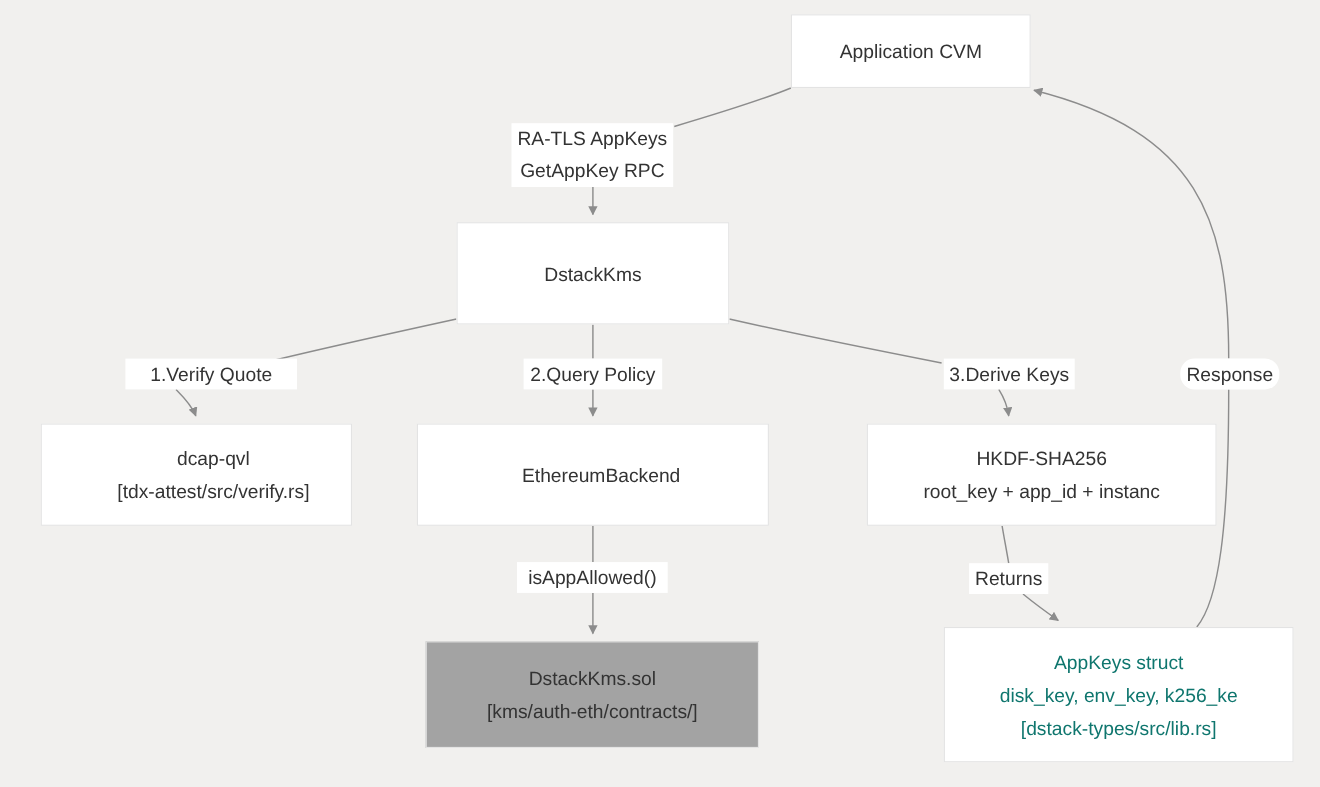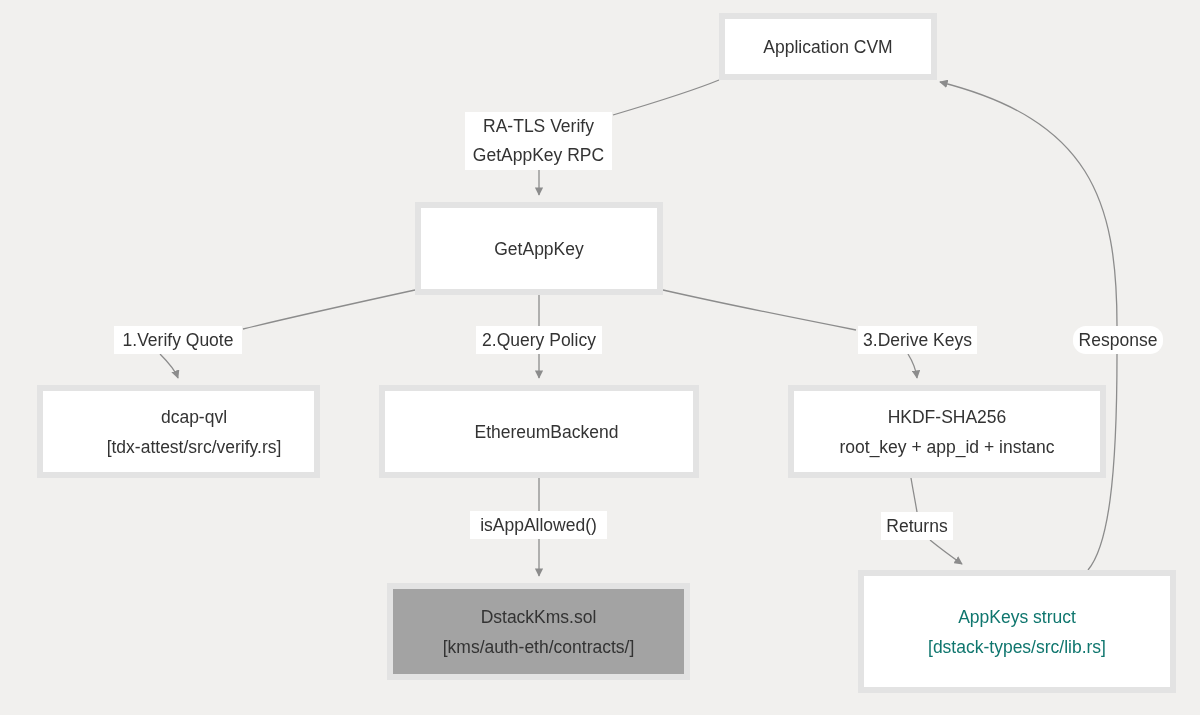--- a/index.html
+++ b/index.html
@@ -19,21 +19,21 @@
     position: absolute;
     left: 0;
     top: 0;
     width: 1200px;
     height: 715px;
     pointer-events: none;
   }
   .node {
     position: absolute;
     background: #ffffff;
-    border: 6px solid #4c1d95;
+    border: 1px solid #4c1d95;
     box-sizing: border-box;
     display: flex;
     flex-direction: column;
     align-items: center;
     justify-content: center;
     color: #333333;
     font-size: 17.5px;
     line-height: 30px;
     text-align: center;
     white-space: nowrap;
@@ -98,21 +98,21 @@
 
       <path d="M 1117,326 C 1117,200 1090,120 940,82" marker-end="url(#arrow)"></path>
     </g>
   </svg>
 
   <div class="node" style="left: 719px; top: 13px; width: 218px; height: 67px; background: rgb(255, 255, 255); border-color: rgb(227, 227, 227); color: rgb(51, 51, 51);">
     <span class="node-line">Application CVM</span>
   </div>
 
   <div class="node" style="left: 415px; top: 202px; width: 248px; height: 93px; background: rgb(255, 255, 255); border-color: rgb(227, 227, 227); color: rgb(51, 51, 51);">
-    <span class="node-line">GetAppKey</span>
+    <span class="node-line">DstackKms</span>
   </div>
 
   <div class="node" style="left: 37px; top: 385px; width: 283px; height: 93px; background: rgb(255, 255, 255); border-color: rgb(227, 227, 227); color: rgb(51, 51, 51); padding-left: 31px;">
     <span class="node-line">dcap-qvl</span>
     <span class="node-line">[tdx-attest/src/verify.rs]</span>
   </div>
 
   <div class="node" style="left: 379px; top: 385px; width: 320px; height: 93px; background: rgb(255, 255, 255); border-color: rgb(227, 227, 227); color: rgb(51, 51, 51); padding-left: 15px;">
     <span class="node-line">EthereumBackend</span>
   </div>
@@ -122,29 +122,30 @@
     <span class="node-line">root_key + app_id + instanc</span>
   </div>
 
   <div class="node" style="left: 387px; top: 583px; width: 303px; height: 97px; background: #a3a3a3; border-color: rgb(227, 227, 227); color: rgb(51, 51, 51);">
     <span class="node-line">DstackKms.sol</span>
     <span class="node-line">[kms/auth-eth/contracts/]</span>
   </div>
 
   <div class="node" style="left: 858px; top: 570px; width: 318px; height: 123px; background: rgb(255, 255, 255); border-color: rgb(227, 227, 227); color: #0f766e;">
     <span class="node-line">AppKeys struct</span>
+    <span class="node-line">disk_key, env_key, k256_ke</span>
     <span class="node-line">[dstack-types/src/lib.rs]</span>
   </div>
 
   <div class="edge-label" style="left: 465px; top: 112px; width: 147px; height: 58px; background: rgb(255, 255, 255); color: rgb(51, 51, 51);">
-    <span class="lbl-line">RA-TLS Verify</span>
+    <span class="lbl-line">RA-TLS AppKeys</span>
     <span class="lbl-line">GetAppKey RPC</span>
   </div>
 
-  <div class="edge-label" style="left: 114px; top: 326px; width: 128px; height: 28px; background: rgb(255, 255, 255); color: rgb(51, 51, 51);">
+  <div class="edge-label" style="left: 114px; top: 326px; width: 156px; height: 28px; background: rgb(255, 255, 255); color: rgb(51, 51, 51);">
     <span class="lbl-line">1.Verify Quote</span>
   </div>
 
   <div class="edge-label" style="left: 476px; top: 326px; width: 126px; height: 28px; background: rgb(255, 255, 255); color: rgb(51, 51, 51);">
     <span class="lbl-line">2.Query Policy</span>
   </div>
 
   <div class="edge-label" style="left: 858px; top: 326px; width: 119px; height: 28px; background: rgb(255, 255, 255); color: rgb(51, 51, 51);">
     <span class="lbl-line">3.Derive Keys</span>
   </div>

